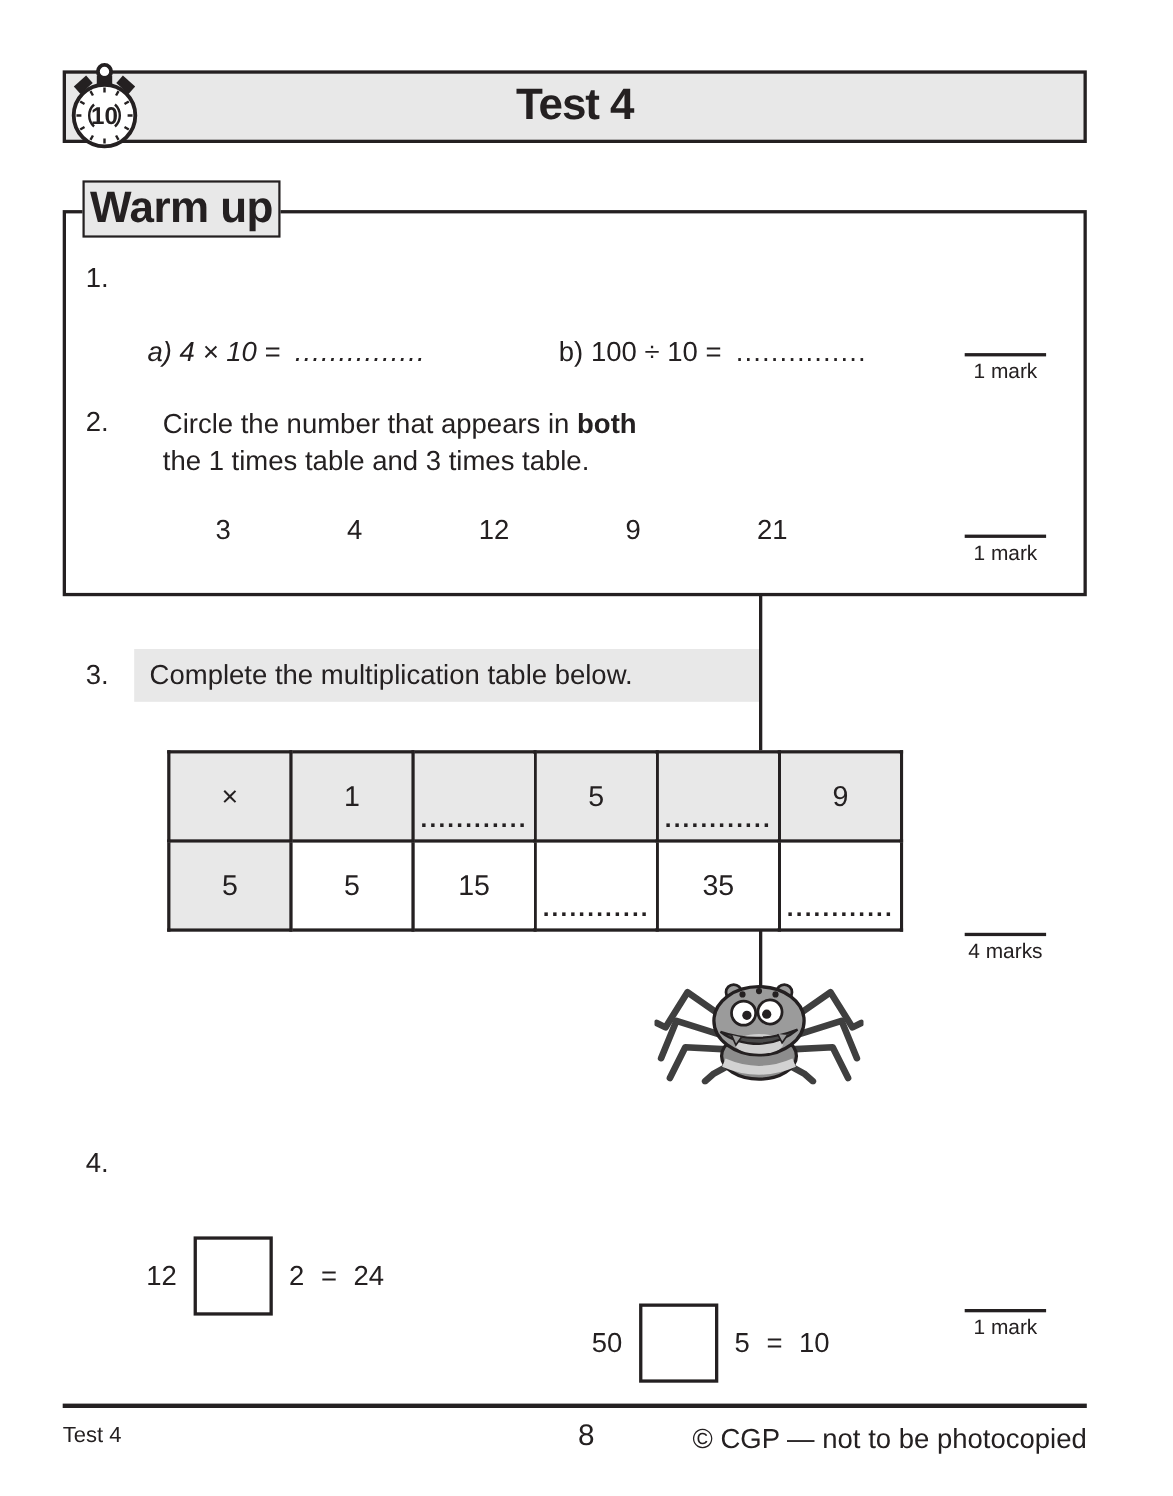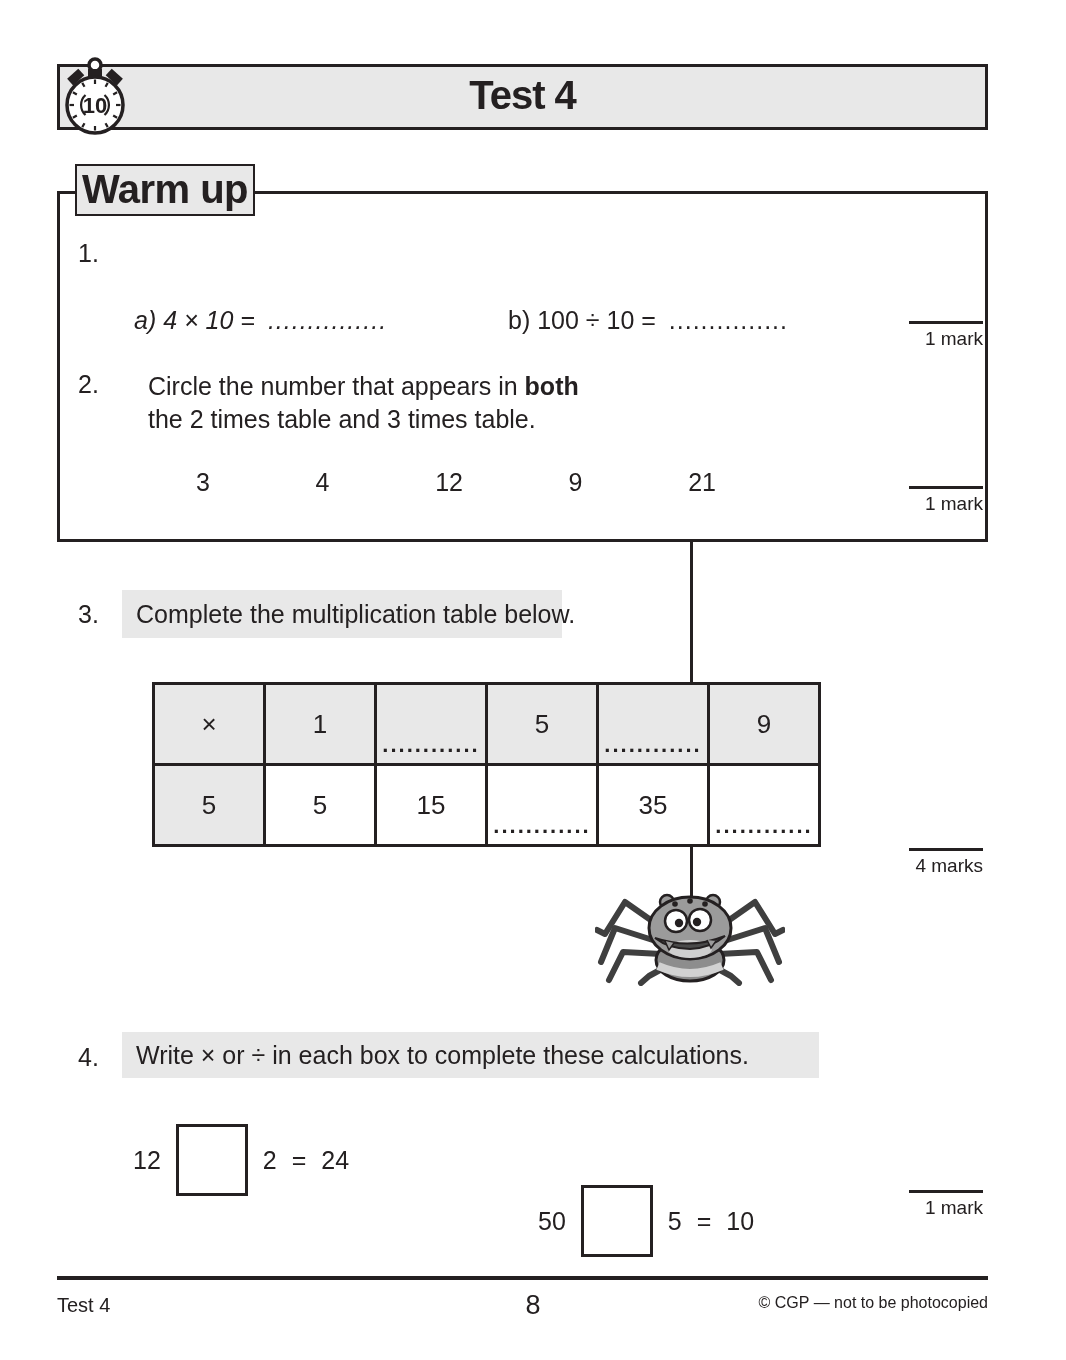--- a/index.html
+++ b/index.html
@@ -9,21 +9,21 @@
     background:#ffffff; color:#242021;
     font-family:"Liberation Sans", sans-serif; overflow:hidden;
   }
   .abs { position:absolute; white-space:nowrap; }
   .qnum { font-size:25px; }
   .qtext { font-size:25px; }
   .bar {
     background:#e8e8e8; border:3px solid #242021;
   }
   .highlight { background:#e8e8e8; }
-  .mark { position:absolute; width:74px; text-align:right;margin-left:32px; }
+  .mark { position:absolute; width:74px; text-align:center; }
   .mark-line { border-top:3px solid #242021; height:0; }
   .mark-text { font-size:19px; padding-top:4px; }
   .vline { position:absolute; width:3px; background:#242021; }
   table.mul {
     border-collapse:collapse; table-layout:fixed;
     border:3px solid #242021;
   }
   table.mul td {
     width:111px; height:81px; border:3px solid #242021;
     text-align:center; vertical-align:middle; font-size:26px;
@@ -89,40 +89,40 @@
   </div>
 
   <div class="mark" style="left:877px; top:321px;">
     <div class="mark-line"></div>
     <div class="mark-text">1 mark</div>
   </div>
 
   <div class="abs qnum" style="left:78px; top:370px;">2.</div>
   <div class="abs qtext" style="left:148px; top:370px; line-height:33px; white-space:normal; width:560px;">
     <span>Circle the number that appears in </span><b>both</b><br>
-    <span>the 2 times table and 3 times table.</span>
+    <span>the 1 times table and 3 times table.</span>
   </div>
 
   <div class="abs options-row" style="left:196px; top:468px; width:520px;">
     <span>3</span>
     <span>4</span>
     <span>12</span>
     <span>9</span>
     <span>21</span>
   </div>
 
   <div class="mark" style="left:877px; top:486px;">
     <div class="mark-line"></div>
     <div class="mark-text">1 mark</div>
   </div>
 
   <div class="vline" style="left:690px; top:541px; height:141px;"></div>
 
   <div class="abs qnum" style="left:78px; top:600px;">3.</div>
-  <div class="abs highlight qtext" style="left:122px; top:590px; width:440px; height:48px; line-height:48px; padding-left:14px;">
+  <div class="abs highlight qtext" style="left:122px; top:590px; width:568px; height:48px; line-height:48px; padding-left:14px;">
     <span>Complete the multiplication table below.</span>
   </div>
 
   <table class="mul abs" style="left:152px; top:682px;">
     <tbody>
         <tr>
       <td class="gray"><span>×</span></td>
       <td class="gray"><span>1</span></td>
       <td class="gray">
             <span class="dots-span">............</span>
@@ -177,23 +177,20 @@
     <circle cx="81" cy="35" r="11" fill="#ffffff" stroke="#242021" stroke-width="2.5"></circle>
     <circle cx="105" cy="34" r="11" fill="#ffffff" stroke="#242021" stroke-width="2.5"></circle>
     <circle cx="84" cy="37" r="4.2" fill="#242021"></circle>
     <circle cx="102" cy="36" r="4.2" fill="#242021"></circle>
     <path d="M60,52 Q95,64 130,50 Q116,62 95,63 Q74,63 60,52 Z" fill="#4a4a4a" stroke="#242021" stroke-width="2"></path>
     <path d="M70,55 l4,9 5,-7" fill="#9b9b9b" stroke="#242021" stroke-width="1.5"></path>
     <path d="M112,54 l4,8 5,-7" fill="#9b9b9b" stroke="#242021" stroke-width="1.5"></path>
   </svg>
 
   <div class="abs qnum" style="left:78px; top:1043px;">4.</div>
-  <div class="abs highlight qtext" style="left:122px; top:1032px; width:697px; height:46px; line-height:46px; padding-left:14px;">
-    <span>Write × or ÷ in each box to complete these calculations.</span>
-  </div>
 
   <div class="abs calc-row" style="left:133px; top:1124px;">
     <span>12</span>
     <div class="op-box"></div>
     <span>2</span>
     <span>=</span>
     <span>24</span>
   </div>
 
   <div class="abs calc-row" style="left:538px; top:1185px;">
@@ -205,15 +202,15 @@
   </div>
 
   <div class="mark" style="left:877px; top:1190px;">
     <div class="mark-line"></div>
     <div class="mark-text">1 mark</div>
   </div>
 
   <div class="abs" style="left:57px; top:1276px; width:931px; height:3.5px; background:#242021;"></div>
   <div class="abs" style="left:57px; top:1294px; font-size:20px;">Test 4</div>
   <div class="abs" style="left:0px; top:1290px; width:1066px; text-align:center; font-size:27px;">8</div>
-  <div class="abs" style="left:488px; top:1294px; width:500px; text-align:right; font-size:16px;">© CGP — not to be photocopied</div>
+  <div class="abs" style="left:488px; top:1294px; width:500px; text-align:right; font-size:25px;">© CGP — not to be photocopied</div>
 
 </div>
 
 </body></html>

